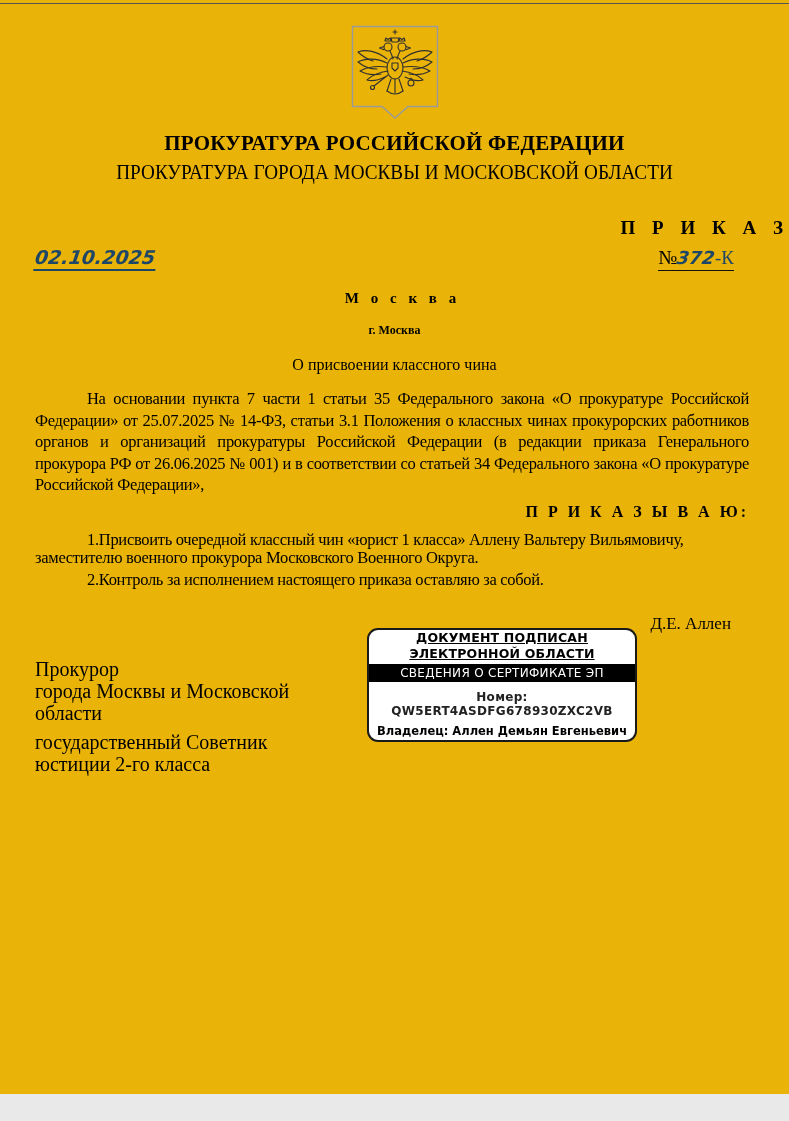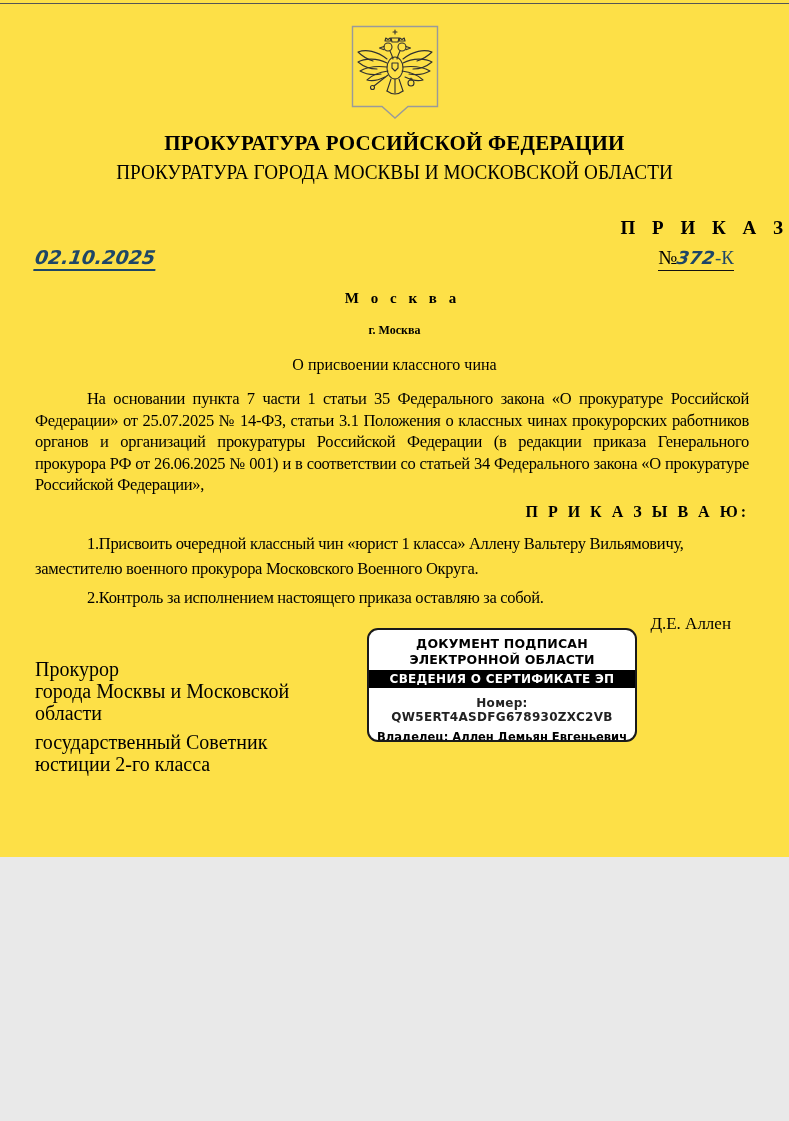--- a/index.html
+++ b/index.html
@@ -1,22 +1,22 @@
 <!DOCTYPE html>
 <html><head>
 <meta charset="utf-8">
 <style>
   * { margin: 0; padding: 0; box-sizing: border-box; }
   html, body { background: #e9e9e9; }
   .page {
     position: relative;
     width: 789px;
-    height: 857px;
+    height: 1094px;
     margin: 0 auto;
-    background: #fde047;
+    background: #eab308;
     font-family: "Liberation Serif", serif;
     color: #000;
     overflow: hidden;
   }
   .top-rule {
     position: absolute;
     top: 3px; left: 0; right: 0;
     border-top: 1.5px solid #555;
   }
   .emblem {
@@ -94,21 +94,21 @@
     text-align: justify;
     text-indent: 52px;
     letter-spacing: -0.3px;
   }
   .decree-heading {
     position: absolute; top: 503px; left: 35px; width: 714px;
     text-align: right; font-weight: bold; font-size: 16px; letter-spacing: 3px;
   }
   .items {
     position: absolute; top: 531px; left: 35px; width: 714px;
-    font-size: 16.5px; line-height: 25px;
+    font-size: 16.5px; line-height: 18px;
     letter-spacing: -0.3px;
   }
   .items p { text-indent: 52px; margin-bottom: 4px; }
   .sig-block {
     position: absolute; top: 614px; left: 35px; width: 320px;
     font-size: 20px; line-height: 22px; margin-top: 44px;
   }
   .sig-block .gap { height: 7px; }
   .signer-name {
     position: absolute; top: 614px; right: 58px;
@@ -118,29 +118,29 @@
     position: absolute; top: 628px; left: 367px;
     width: 270px; height: 114px;
     border: 2px solid #1a1a1a;
     border-radius: 11px;
     overflow: hidden;
     font-family: "DejaVu Sans", sans-serif;
     text-align: center;
     background: #fff;
   }
   .stamp-top {
-    padding-top: 6px;
     font-size: 12.5px; font-weight: bold; line-height: 15.5px;
     letter-spacing: 0.2px;
+    text-decoration: underline;
   }
   .stamp-bar {
     margin-top: 3px;
     background: #000;
     color: #fff;
-    font-size: 12px; font-weight: bold;
+    font-size: 12px; font-weight: normal;
     line-height: 18px;
     letter-spacing: 0.3px;
   }
   .stamp-number {
     margin-top: 8px;
     font-size: 12px; font-weight: 600; color: #222;
     letter-spacing: 0.3px;
   }
   .stamp-bottom {
     margin-top: 6px;

